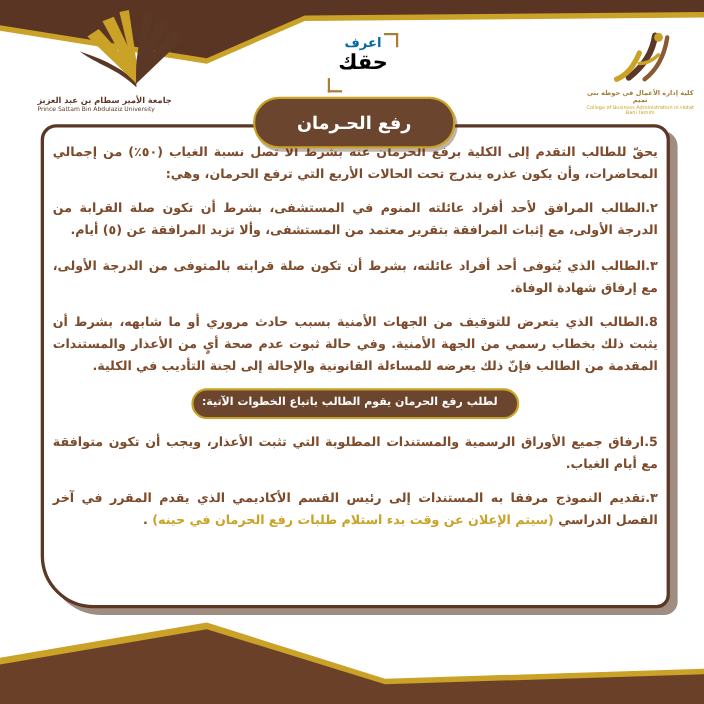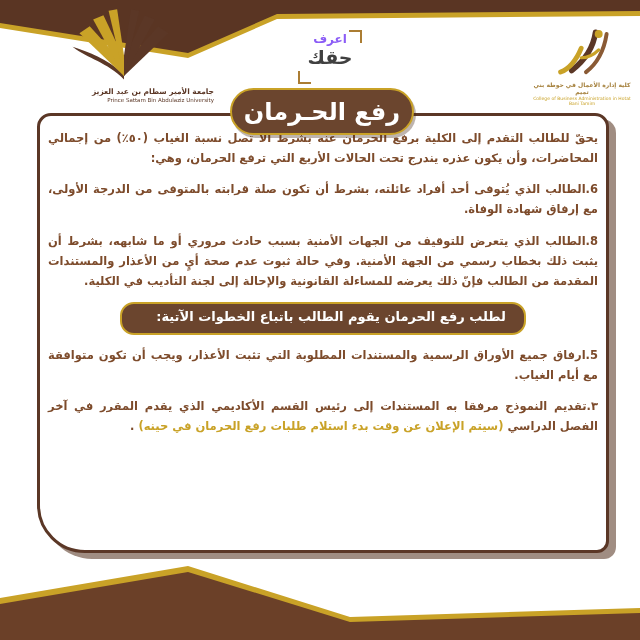--- a/index.html
+++ b/index.html
@@ -10,68 +10,68 @@
     font-family: "DejaVu Sans", sans-serif;
     overflow: hidden;
   }
   .abs { position:absolute; }
 
   
   #top-band { top:0; left:0; width:640px; height:70px; z-index:4; }
   #bottom-band { bottom:0; left:0; width:640px; height:80px; z-index:4; }
 
   
-  #uni-logo { left:34px; top:6px; width:180px; text-align:right; z-index:5; }
+  #uni-logo { left:34px; top:6px; width:180px; text-align:left; z-index:5; }
   #uni-logo .book { width:120px; height:80px; margin:0 auto; display:block; }
   #uni-logo .ar { font-size:7.5px; font-weight:bold; color:#5b3726; margin-top:1px; }
   #uni-logo .en { font-size:5.5px; color:#5b3726; margin-top:1px; }
 
   
   #badge { left:296px; top:30px; width:68px; height:54px; text-align:center; z-index:5; }
-  #badge .l1 { font-size:12px; font-weight:bold; color:#8b5cf6; line-height:1.2; padding-top:2px;}
-  #badge .l2 { font-size:19px; font-weight:bold; color:#404040; line-height:1.2; }
+  #badge .l1 { font-size:12px; font-weight:bold; color:#0369a1; line-height:1.2; padding-top:2px;}
+  #badge .l2 { font-size:19px; font-weight:bold; color:#000000; line-height:1.2; }
   #badge .br-tr { position:absolute; top:0; right:2px; width:13px; height:13px;
     border-top:2px solid #ab7d33; border-right:2px solid #ab7d33; }
   #badge .br-bl { position:absolute; bottom:0; left:2px; width:13px; height:13px;
     border-bottom:2px solid #ab7d33; border-left:2px solid #ab7d33; }
 
   
   #college-logo { left:532px; top:26px; width:100px; text-align:center; z-index:5; }
   #college-logo svg { width:72px; height:54px; display:block; margin:0 auto; }
   #college-logo .ar { font-size:6px; font-weight:bold; color:#a5803c; margin-top:1px; }
   #college-logo .en { font-size:4.5px; color:#c9a227; margin-top:1px; }
 
   
   #title-pill {
     left:230px; top:88px; width:184px; height:47px; z-index:6;
     background:#6b452e; border:2.5px solid #c9a227; border-radius:26px;
     display:flex; align-items:center; justify-content:center;
     box-shadow:2px 3px 0 rgba(70,40,22,0.35);
   }
-  #title-pill span { color:#ffffff; font-size:24px; font-weight:bold; }
+  #title-pill span { color:#ffffff; font-size:16px; font-weight:bold; }
 
   
   #frame {
     left:37px; top:113px; width:572px; height:440px; z-index:2;
     background:#ffffff; border:3px solid #5b3726;
     border-radius:14px 14px 12px 48px;
     box-shadow:7px 6px 0 rgba(82,48,28,0.55);
   }
   #content {
     left:48px; top:128px; width:550px; height:420px; z-index:3;
     direction:rtl; text-align:justify;
     color:#7d4b2b; font-weight:bold; font-size:11.5px; line-height:1.75;
   }
   #content p { margin-bottom:11px; }
   #content p.intro { }
   #steps-pill {
     width:fit-content; margin:4px auto 10px auto;
     background:#6b452e; border:2px solid #c9a227; border-radius:14px;
-    padding:2px 18px 4px 34px;
-    color:#ffffff; font-size:13px; font-weight:bold; text-align:center;
+    padding:2px 18px 4px 8px;
+    color:#ffffff; font-size:10px; font-weight:bold; text-align:center;
   }
   .hl-gold { color:#c9a227; }
 </style>
 </head>
 <body>
 
 <svg id="top-band" class="abs" viewBox="0 0 640 70" aria-hidden="true">
   <polygon points="0,0 640,0 640,16 277,19 188,58 0,28" fill="#c9a227"></polygon>
   <polygon points="0,0 640,0 640,11 277,14 188,53 0,23" fill="#5a3523"></polygon>
 </svg>
@@ -110,21 +110,22 @@
 </div>
 
 <div id="frame" class="abs"></div>
 
 <div id="title-pill" class="abs">
   <span>رفع الحـرمان</span>
 </div>
 
 <div id="content" class="abs">
   <p class="intro">يحقّ للطالب التقدم إلى الكلية برفع الحرمان عنه بشرط ألا تصل نسبة الغياب (٥٠٪) من إجمالي المحاضرات، وأن يكون عذره يندرج تحت الحالات الأربع التي ترفع الحرمان، وهي:</p>
-  <p>6.الطالب الذي يُتوفى أحد أفراد عائلته، بشرط أن تكون صلة قرابته بالمتوفى من الدرجة الأولى، مع إرفاق شهادة الوفاة.</p>
+  <p>٢.الطالب المرافق لأحد أفراد عائلته المنوم في المستشفى، بشرط أن تكون صلة القرابة من الدرجة الأولى، مع إثبات المرافقة بتقرير معتمد من المستشفى، وألا تزيد المرافقة عن (٥) أيام.</p>
+  <p>٣.الطالب الذي يُتوفى أحد أفراد عائلته، بشرط أن تكون صلة قرابته بالمتوفى من الدرجة الأولى، مع إرفاق شهادة الوفاة.</p>
   <p>8.الطالب الذي يتعرض للتوقيف من الجهات الأمنية بسبب حادث مروري أو ما شابهه، بشرط أن يثبت ذلك بخطاب رسمي من الجهة الأمنية. وفي حالة ثبوت عدم صحة أيٍ من الأعذار والمستندات المقدمة من الطالب فإنّ ذلك يعرضه للمساءلة القانونية والإحالة إلى لجنة التأديب في الكلية.</p>
   <div id="steps-pill">
     <span>لطلب رفع الحرمان يقوم الطالب باتباع الخطوات الآتية:</span>
   </div>
   <p>5.ارفاق جميع الأوراق الرسمية والمستندات المطلوبة التي تثبت الأعذار، ويجب أن تكون متوافقة مع أيام الغياب.</p>
   <p><span>٣.تقديم النموذج مرفقا به المستندات إلى رئيس القسم الأكاديمي الذي يقدم المقرر في آخر الفصل الدراسي </span><span class="hl-gold">(سيتم الإعلان عن وقت بدء استلام طلبات رفع الحرمان في حينه)</span><span> .</span></p>
 </div>
 
 <svg id="bottom-band" class="abs" viewBox="0 0 640 80" preserveAspectRatio="none" aria-hidden="true">
   <polygon points="0,38 188,6 350,57 640,48 640,80 0,80" fill="#c9a227"></polygon>

